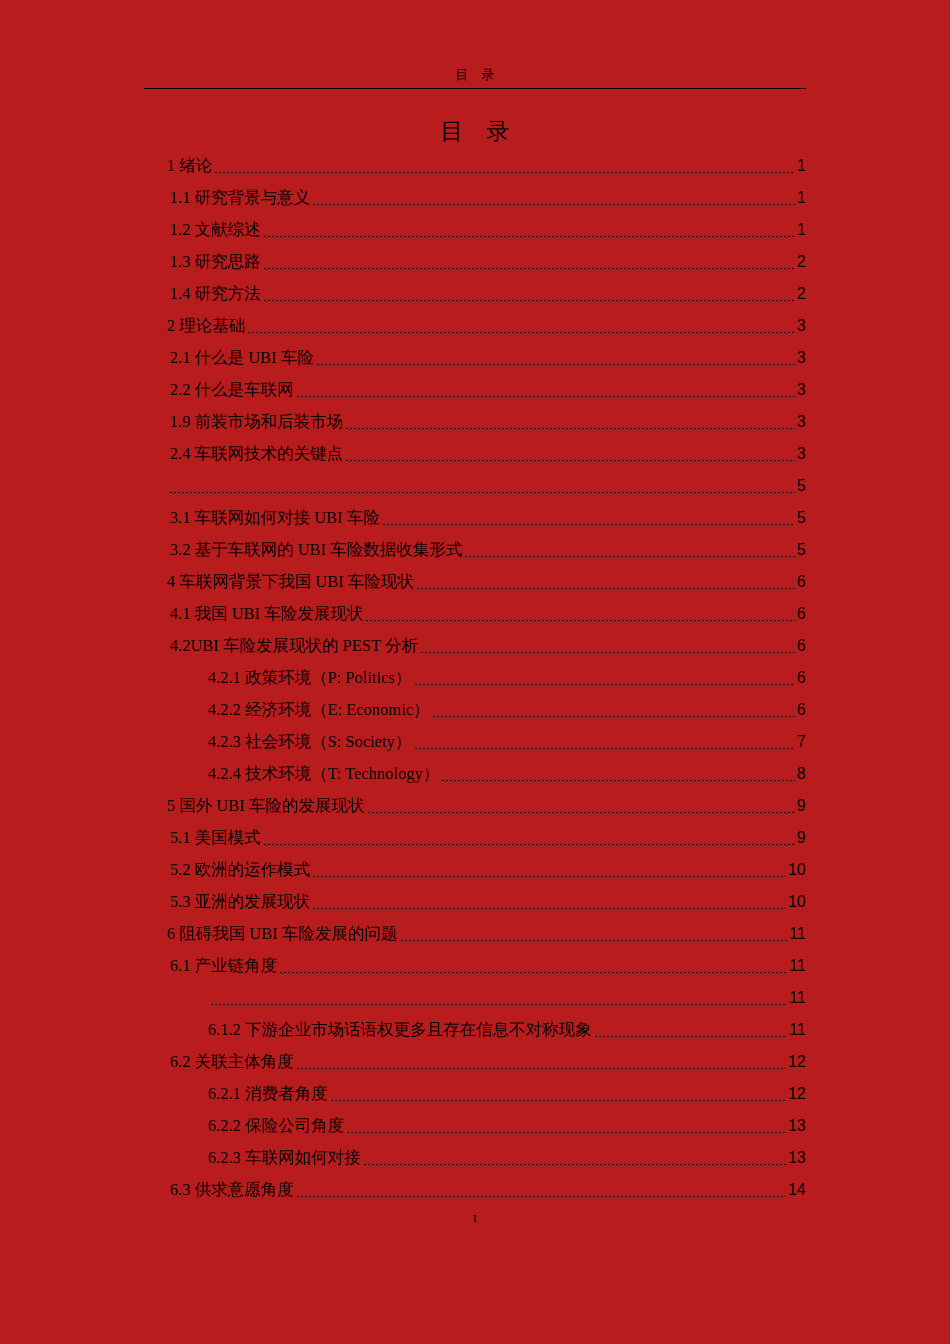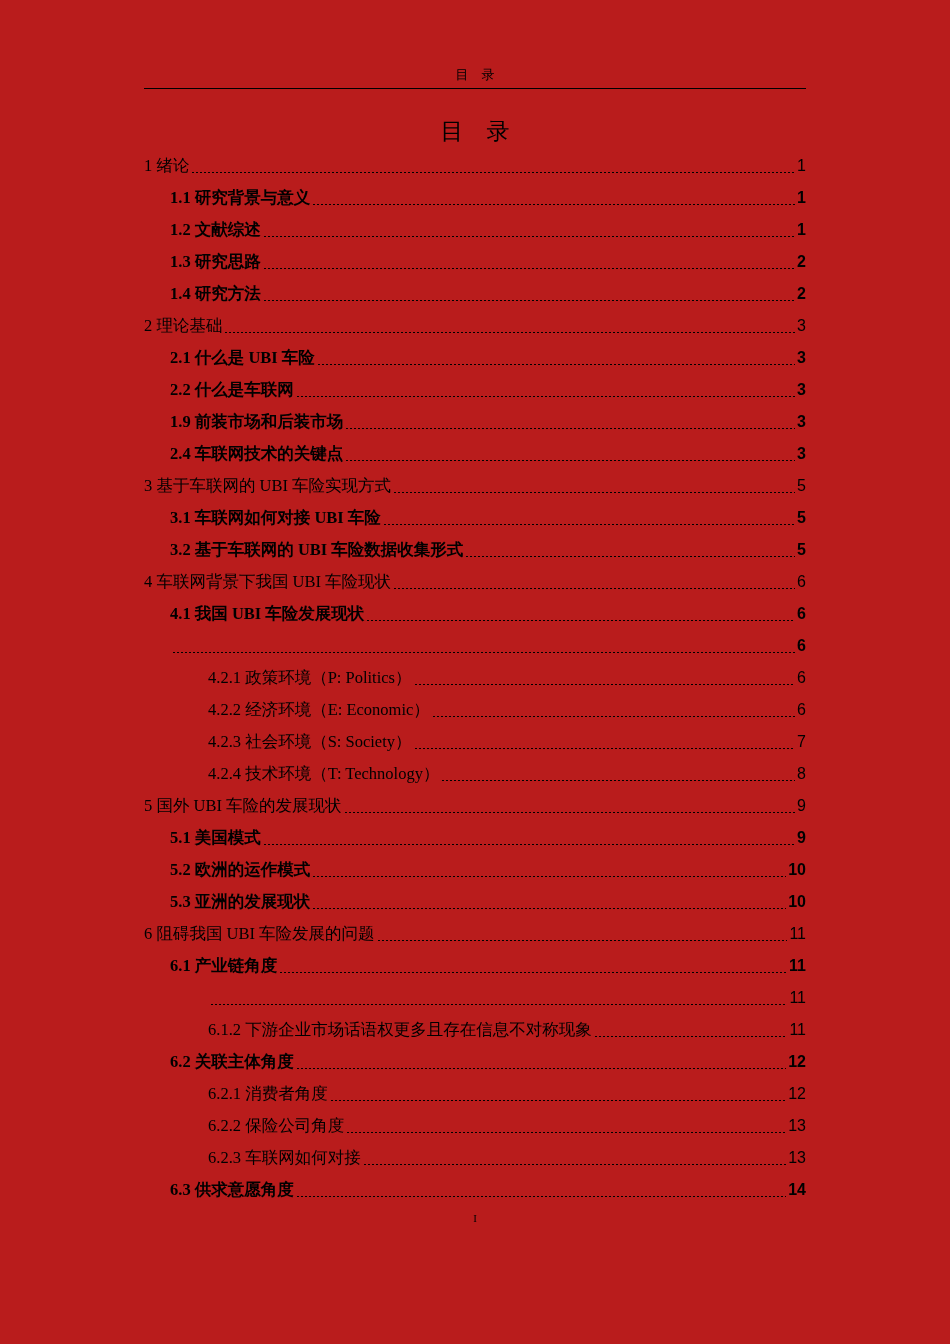--- a/index.html
+++ b/index.html
@@ -7,22 +7,22 @@
          font-family:"Liberation Serif", "DejaVu Serif", serif; color:#000; }
   .page { position:absolute; left:0; top:0; width:950px; height:1344px; background:#b91c1c; }
   .running-header { position:absolute; left:144px; top:66px; width:662px; text-align:center;
                     font-size:13px; letter-spacing:0; }
   .header-rule { position:absolute; left:144px; top:88px; width:662px; height:0;
                  border-top:1.3px solid #000; }
   .toc-title { position:absolute; left:144px; top:116px; width:662px; text-align:center;
                font-family:"DejaVu Sans", "Liberation Sans", sans-serif; font-size:23px; }
   .toc { position:absolute; left:144px; top:150px; width:662px; }
   .toc-row { height:32px; display:flex; align-items:center; font-size:16.5px; white-space:nowrap; }
-  .toc-row.l1 { padding-left:0; }
-  .toc-row.l2 { padding-left:26px;font-weight:bold; }
+  .toc-row.l1 { padding-left:0;margin-left:23px; }
+  .toc-row.l2 { padding-left:26px; }
   .toc-row.l3 { padding-left:64px; }
   .toc-label { flex:0 0 auto; }
   .toc-leader { flex:1 1 auto; height:16px; margin:0 2px;
                 background-image: radial-gradient(circle, #000 0.7px, transparent 0.9px);
                 background-size:4px 3px; background-repeat:repeat-x; background-position:0 13px; }
   .toc-page { flex:0 0 auto; font-family:"Liberation Sans", "DejaVu Sans", sans-serif; font-size:16px; }
   .page-number { position:absolute; left:144px; top:1212px; width:662px; text-align:center; font-size:11px; }
 </style>
 </head>
 <body>
@@ -77,21 +77,20 @@
         <span class="toc-label">1.9 前装市场和后装市场</span>
         <span class="toc-leader"></span>
         <span class="toc-page">3</span>
       </div>
       <div class="toc-row l2">
         <span class="toc-label">2.4 车联网技术的关键点</span>
         <span class="toc-leader"></span>
         <span class="toc-page">3</span>
       </div>
       <div class="toc-row l1">
-        <span class="toc-label">3 基于车联网的 UBI 车险实现方式</span>
         <span class="toc-leader"></span>
         <span class="toc-page">5</span>
       </div>
       <div class="toc-row l2">
         <span class="toc-label">3.1 车联网如何对接 UBI 车险</span>
         <span class="toc-leader"></span>
         <span class="toc-page">5</span>
       </div>
       <div class="toc-row l2">
         <span class="toc-label">3.2  基于车联网的 UBI 车险数据收集形式</span>
@@ -102,20 +101,21 @@
         <span class="toc-label">4 车联网背景下我国 UBI 车险现状</span>
         <span class="toc-leader"></span>
         <span class="toc-page">6</span>
       </div>
       <div class="toc-row l2">
         <span class="toc-label">4.1 我国 UBI 车险发展现状</span>
         <span class="toc-leader"></span>
         <span class="toc-page">6</span>
       </div>
       <div class="toc-row l2">
+        <span class="toc-label">4.2UBI 车险发展现状的 PEST 分析</span>
         <span class="toc-leader"></span>
         <span class="toc-page">6</span>
       </div>
       <div class="toc-row l3">
         <span class="toc-label">4.2.1 政策环境（P: Politics）</span>
         <span class="toc-leader"></span>
         <span class="toc-page">6</span>
       </div>
       <div class="toc-row l3">
         <span class="toc-label">4.2.2 经济环境（E: Economic）</span>

